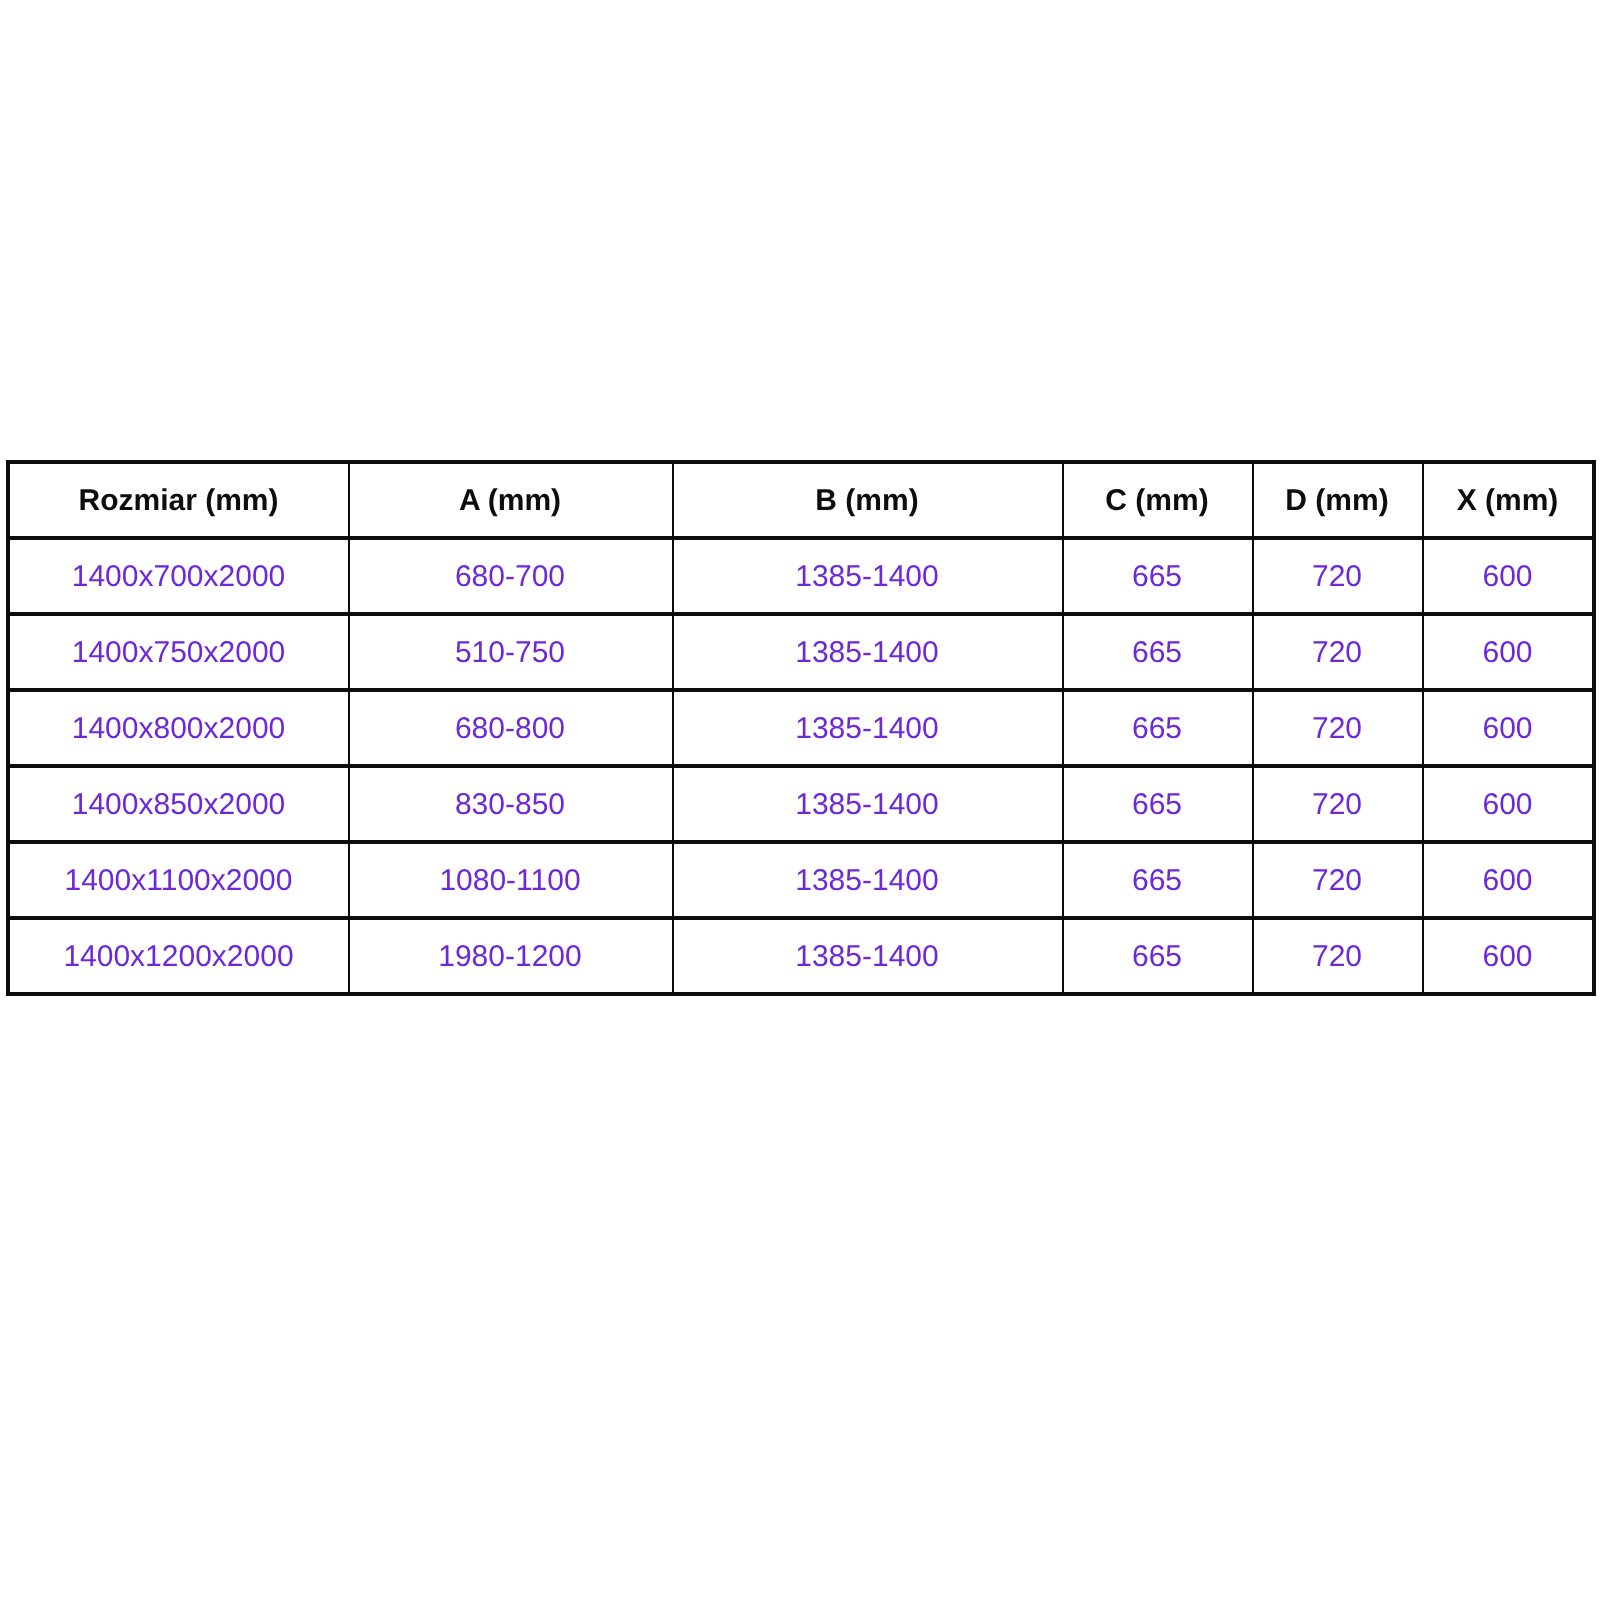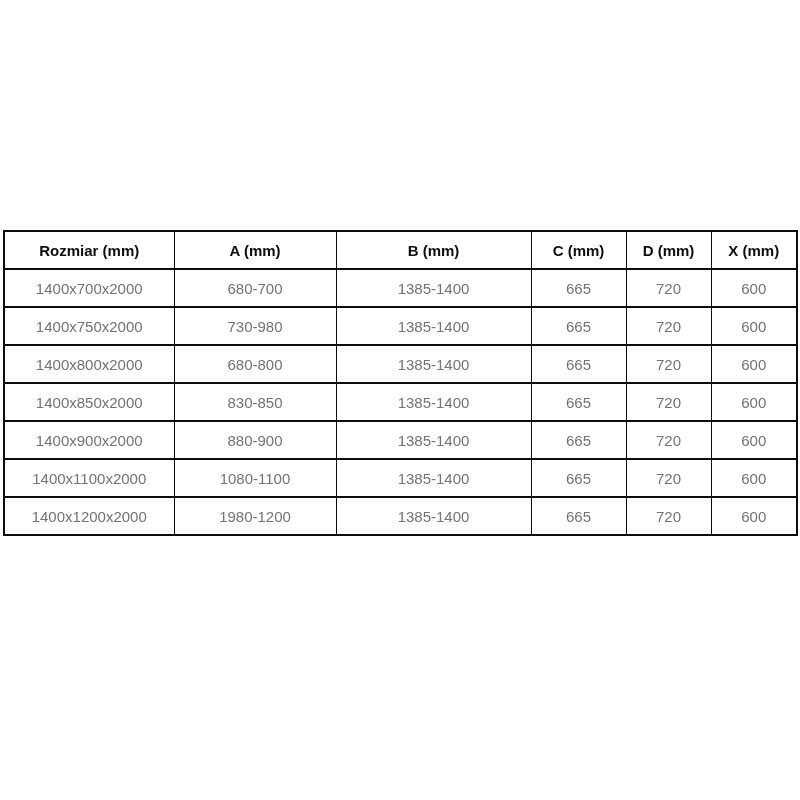--- a/index.html
+++ b/index.html
@@ -42,21 +42,21 @@
     font-size: 15px;
     white-space: nowrap;
     overflow: hidden;
   }
   table.spec-table th {
     font-weight: bold;
     color: #0d0d0d;
   }
   table.spec-table td {
     font-weight: normal;
-    color: #737373;
+    color: #6d28d9;
   }
   col.c-rozmiar { width: 170px; }
   col.c-a { width: 162px; }
   col.c-b { width: 195px; }
   col.c-c { width: 95px; }
   col.c-d { width: 85px; }
   col.c-x { width: 86px; }
 </style>
 </head>
 <body>
@@ -85,45 +85,37 @@
         <tr>
           <td>1400x700x2000</td>
           <td>680-700</td>
           <td>1385-1400</td>
           <td>665</td>
           <td>720</td>
           <td>600</td>
         </tr>
         <tr>
           <td>1400x750x2000</td>
-          <td>730-980</td>
+          <td>510-750</td>
           <td>1385-1400</td>
           <td>665</td>
           <td>720</td>
           <td>600</td>
         </tr>
         <tr>
           <td>1400x800x2000</td>
           <td>680-800</td>
           <td>1385-1400</td>
           <td>665</td>
           <td>720</td>
           <td>600</td>
         </tr>
         <tr>
           <td>1400x850x2000</td>
           <td>830-850</td>
-          <td>1385-1400</td>
-          <td>665</td>
-          <td>720</td>
-          <td>600</td>
-        </tr>
-        <tr>
-          <td>1400x900x2000</td>
-          <td>880-900</td>
           <td>1385-1400</td>
           <td>665</td>
           <td>720</td>
           <td>600</td>
         </tr>
         <tr>
           <td>1400x1100x2000</td>
           <td>1080-1100</td>
           <td>1385-1400</td>
           <td>665</td>

